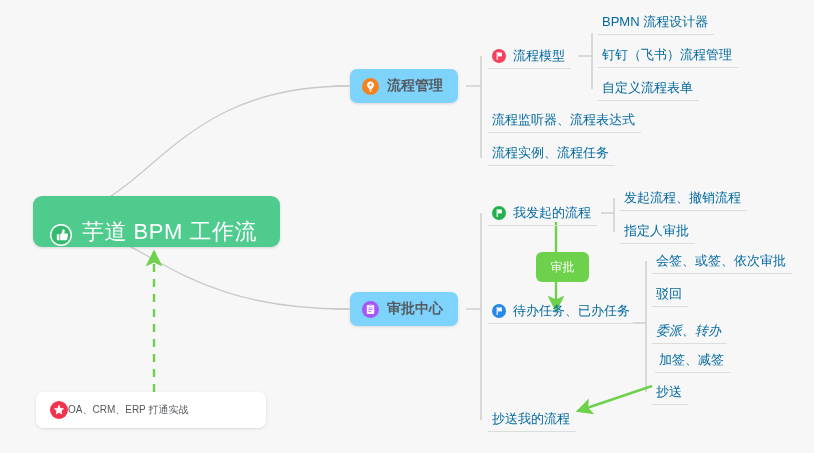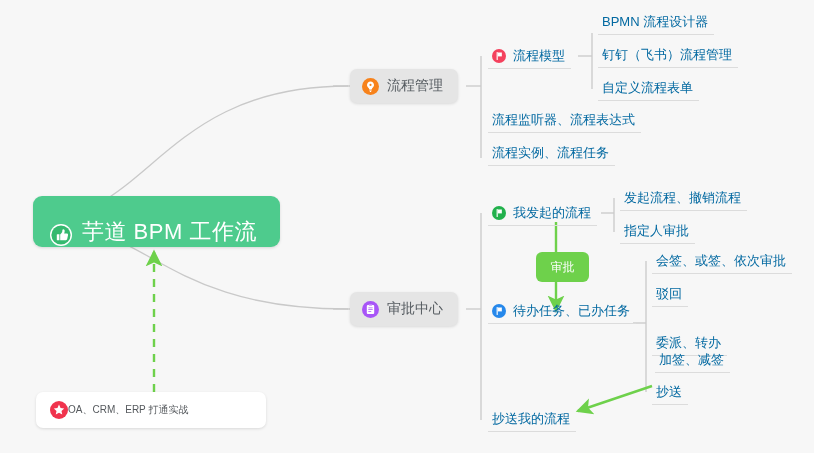--- a/index.html
+++ b/index.html
@@ -48,29 +48,30 @@
     color: #ffffff;
     font-size: 22px;
     letter-spacing: 0.5px;
     margin-left: 9px;
     white-space: nowrap;
   }
 
   
   .branch-node {
     position: absolute;
-    background: #e5e5e5;
+    background: #7dd3fc;
     border-radius: 7px;
     box-shadow: 0 1px 3px rgba(0,0,0,0.12);
     display: flex;
     align-items: center;
     padding: 0 15px 0 12px;
     height: 34px;
     box-sizing: border-box;
     z-index: 6;
+    font-weight: bold;
   }
   .branch-label {
     font-size: 14px;
     color: #555b60;
     margin-left: 8px;
     white-space: nowrap;
   }
 
   
   .leaf-node {
@@ -293,21 +294,21 @@
     </span>
     <span class="leaf-label">待办任务、已办任务</span>
   </div>
 
   <div class="leaf-node" style="left:652px; top:248px;">
     <span class="leaf-label">会签、或签、依次审批</span>
   </div>
   <div class="leaf-node" style="left:652px; top:281px;">
     <span class="leaf-label">驳回</span>
   </div>
-  <div class="leaf-node" style="left:652px; top:330px;">
+  <div class="leaf-node" style="left:652px; top:318px;font-style:italic;">
     <span class="leaf-label">委派、转办</span>
   </div>
   <div class="leaf-node" style="left:655px; top:347px;font-family:Liberation Mono, monospace;">
     <span class="leaf-label">加签、减签</span>
   </div>
   <div class="leaf-node" style="left:652px; top:379px;">
     <span class="leaf-label">抄送</span>
   </div>
 
   <div class="leaf-node" style="left:488px; top:406px;">

